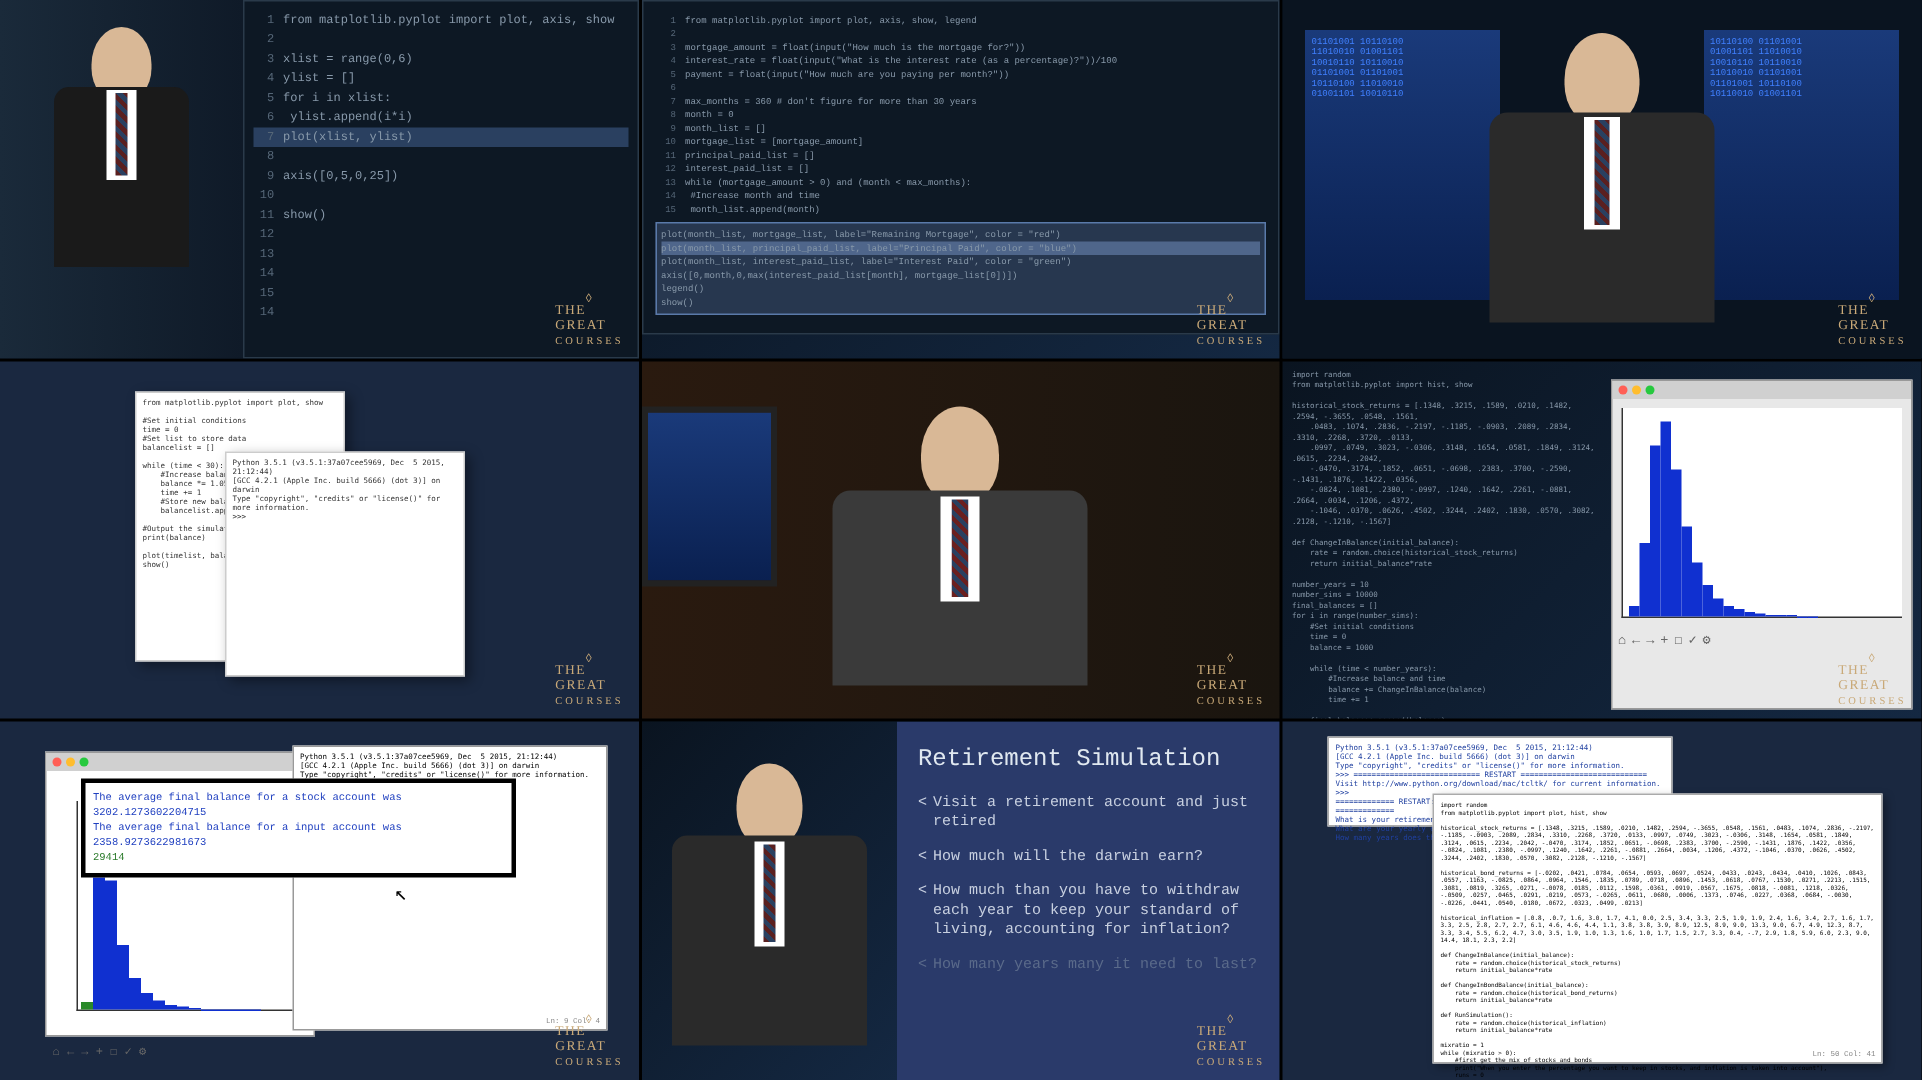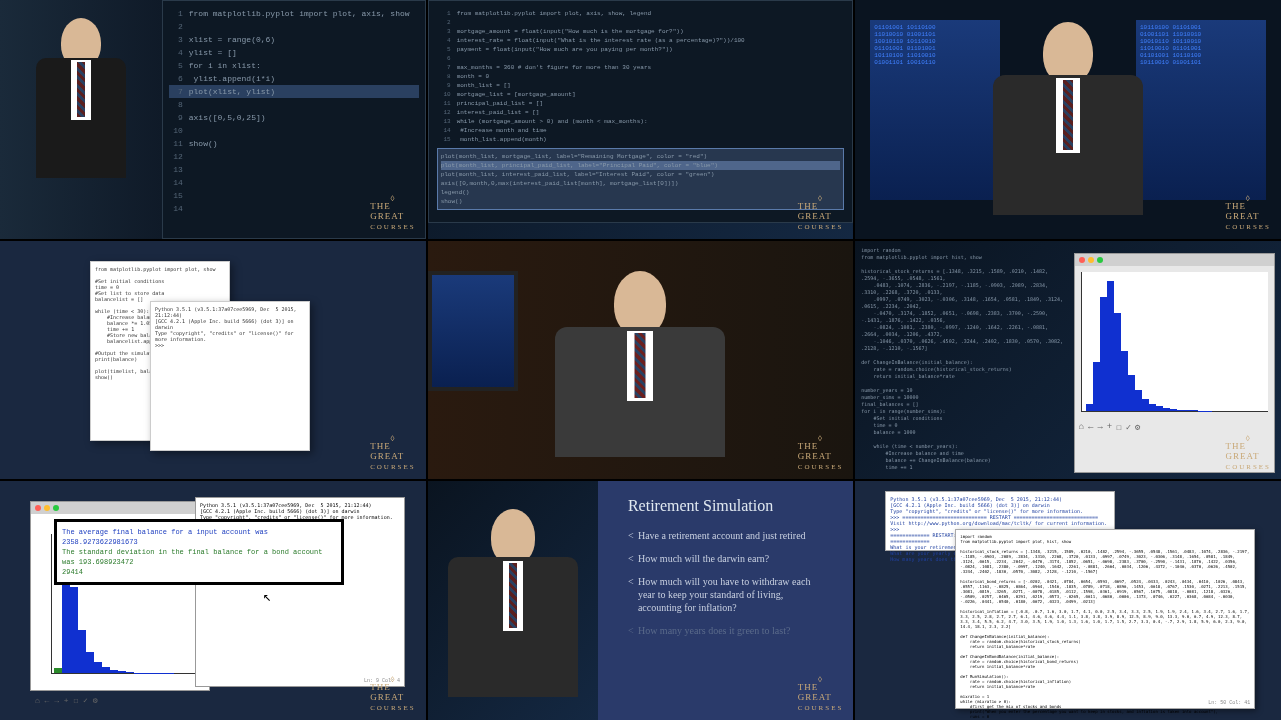--- a/index.html
+++ b/index.html
@@ -67,21 +67,21 @@
 .hist7-inner{margin:20px 10px 20px 20px;height:140px;border-left:1px solid #333;border-bottom:1px solid #333;position:relative}
 .shell7{position:absolute;left:195px;top:16px;width:210px;height:190px;background:#fff;border:1px solid #999;font-size:5px;padding:4px}
 .textbox{position:absolute;left:54px;top:38px;width:290px;background:#fff;border:3px solid #000;padding:5px;font-size:7px;line-height:10px;z-index:5}
 .green-t{color:#2a7a2a}
 .blue-t{color:#2040c0}
 .cursor7{position:absolute;left:263px;top:107px;font-size:14px;color:#000;z-index:6}
 
 
 .c8{display:flex}
 .p8{width:40%;background:linear-gradient(135deg,#0a1420,#142842);position:relative}
-.slide{width:60%;background:#2a3a6a;padding:16px 30px;color:#c8d0e0;font-family:Liberation Serif, serif}
+.slide{width:60%;background:#2a3a6a;padding:16px 14px;color:#c8d0e0;font-family:Liberation Mono, monospace}
 .slide-h{font-size:16px;margin-bottom:14px;color:#e0e8f0}
 .slide-item{font-size:10px;margin-bottom:10px;line-height:13px;padding-left:10px;position:relative}
 .slide-item::before{content:"< ";position:absolute;left:0}
 .faded{color:#5a6a8a}
 
 
 .c9{background:#1a2840}
 .ide-a{position:absolute;left:30px;top:10px;width:230px;height:60px;background:#fff;font-size:5px;padding:4px;line-height:6px;border:1px solid #aaa}
 .ide-b{position:absolute;left:100px;top:48px;width:300px;height:180px;background:#fff;font-size:4px;padding:4px;line-height:5px;border:1px solid #aaa;box-shadow:2px 2px 6px rgba(0,0,0,0.4)}
 </style>
@@ -308,42 +308,42 @@
       <div class="toolbar" style="font-size:8px;padding:2px 4px">⌂ ← → + ☐ ✓ ⚙</div>
     </div>
     <div class="shell7">
         <pre style="white-space:pre-wrap">Python 3.5.1 (v3.5.1:37a07cee5969, Dec  5 2015, 21:12:44)
 [GCC 4.2.1 (Apple Inc. build 5666) (dot 3)] on darwin
 Type "copyright", "credits" or "license()" for more information.
 &gt;&gt;&gt;</pre>
         <div style="text-align:right;font-size:5px;color:#888;position:absolute;bottom:2px;right:4px">Ln: 9  Col: 4</div>
       </div>
     <div class="textbox" id="tbox">
+        <div class="blue-t">The average final balance for a stock account was 3202.1273602204715</div>
         <div class="blue-t">The average final balance for a input account was 2358.9273622981673</div>
-        <div class="green-t">The standard deviation in the final balance for a bond account was 193.698923472</div>
         <div class="green-t">29414</div>
       </div>
     <div class="cursor7">↖</div>
     <div class="logo"><span>THE</span><br><span>GREAT</span><br><span class="logo-sub">COURSES</span></div>
   </div>
 
   <div class="cell c8">
     <div class="p8">
       <div class="head" style="top:28px;width:44px;height:56px"></div>
       <div class="suit" style="top:76px;width:130px;height:140px;background:#2a2a2a"></div>
       <div class="shirt" style="top:80px;height:70px"></div>
       <div class="tie" style="top:82px;height:65px"></div>
     </div>
     <div class="slide">
       <div class="slide-h">Retirement Simulation</div>
       <div id="slide-items">
-          <div class="slide-item">Have a retirement account and just retired</div>
+          <div class="slide-item">Visit a retirement account and just retired</div>
           <div class="slide-item">How much will the darwin earn?</div>
-          <div class="slide-item">How much will you have to withdraw each year to keep your standard of living, accounting for inflation?</div>
-          <div class="slide-item faded">How many years does it green to last?</div>
+          <div class="slide-item">How much than you have to withdraw each year to keep your standard of living, accounting for inflation?</div>
+          <div class="slide-item faded">How many years many it need to last?</div>
         </div>
     </div>
     <div class="logo"><span>THE</span><br><span>GREAT</span><br><span class="logo-sub">COURSES</span></div>
   </div>
 
   <div class="cell c9">
     <div class="ide-a">
         <pre style="white-space:pre-wrap;color:#2040a0">Python 3.5.1 (v3.5.1:37a07cee5969, Dec  5 2015, 21:12:44)
 [GCC 4.2.1 (Apple Inc. build 5666) (dot 3)] on darwin
 Type "copyright", "credits" or "license()" for more information.

